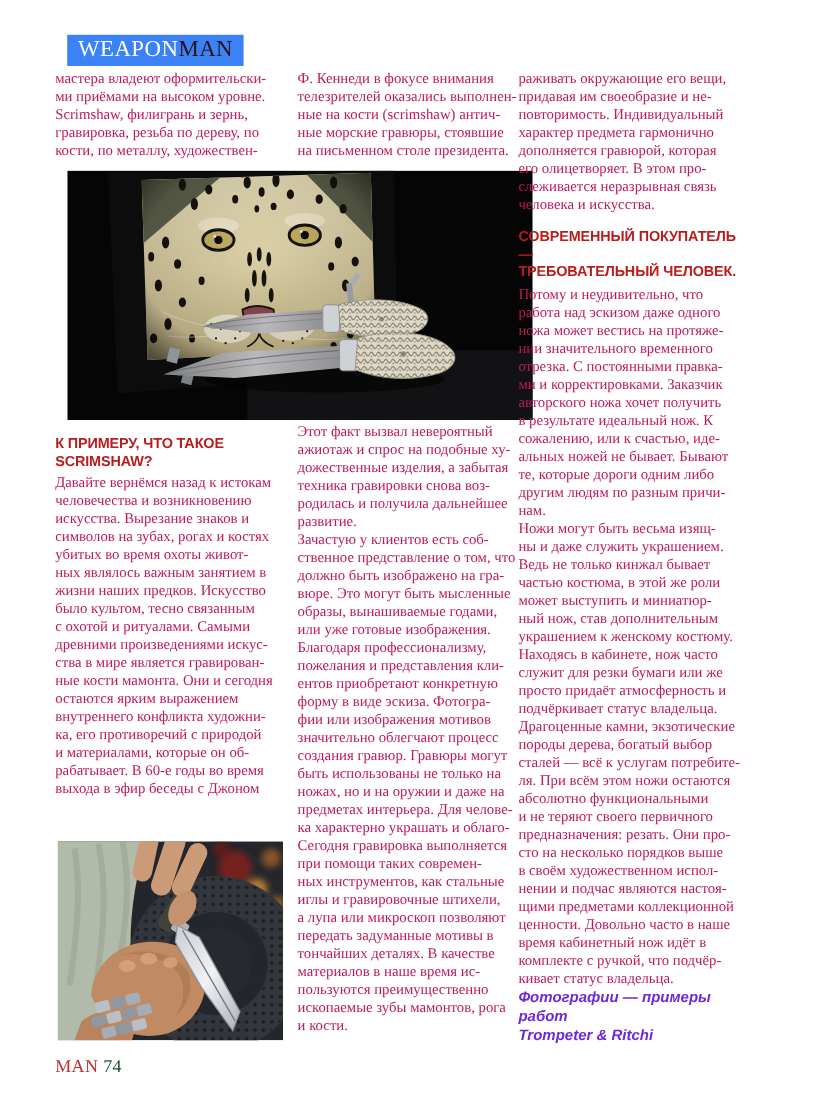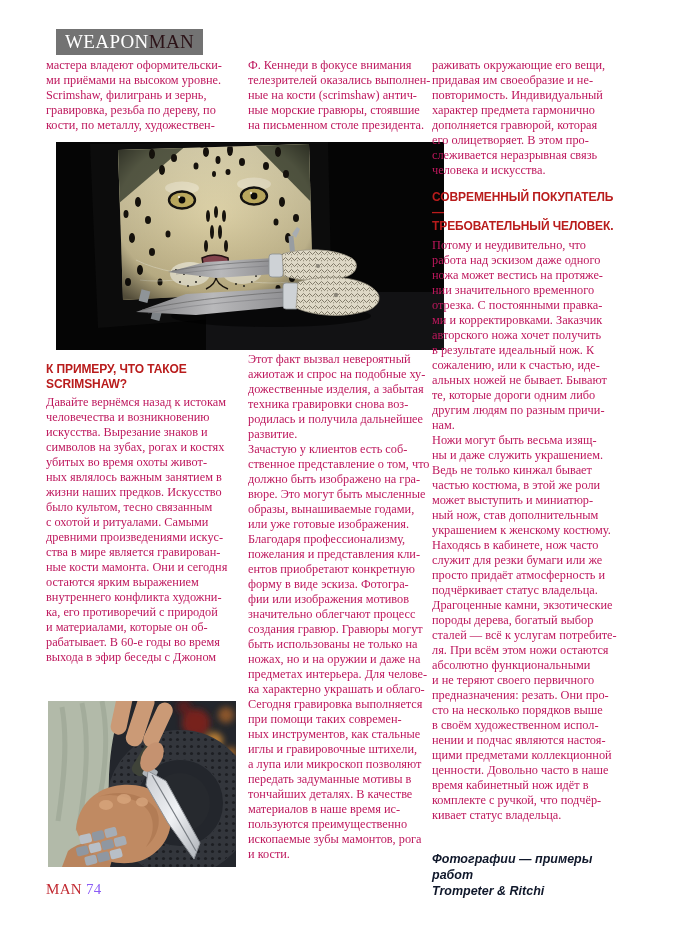--- a/index.html
+++ b/index.html
@@ -1,44 +1,44 @@
 <!DOCTYPE html>
 <html><head>
 <meta charset="utf-8">
 <style>
   html,body{margin:0;padding:0;background:#888;}
   .page{position:relative;width:684px;height:926px;background:#ffffff;overflow:hidden;
         font-family:"Liberation Serif",serif;color:#1c1c1c;margin:0 auto;}
   
-  .masthead{position:absolute;left:56px;top:29px;height:26px;background:#737373;
+  .masthead{position:absolute;left:56px;top:29px;height:26px;background:#3b82f6;
             padding:0 9px;display:flex;align-items:center;
             font-family:"Liberation Serif",serif;font-size:19px;letter-spacing:.4px;line-height:26px;}
   .mh-w{color:#ffffff;}
   .mh-m{color:#2b1217;}
   
   .body-text{white-space:pre-line;font-size:12.3px;line-height:15px;margin:0;color:#be185d;}
   .heading{white-space:pre-line;font-family:"Liberation Sans",sans-serif;font-weight:700;
            font-size:12px;line-height:14.5px;letter-spacing:-0.1px;color:#b91c1c;margin:0;}
   .credit{white-space:pre-line;font-family:"Liberation Sans",sans-serif;font-weight:700;font-style:italic;
-          font-size:12.5px;line-height:16px;color:#0f172a;margin:28px 0 0 0;}
+          font-size:12.5px;line-height:16px;color:#6d28d9;margin:0 0 0 0;}
   .col-a {position:absolute;left:46px; top:58px; width:198px;}
   .col-b {position:absolute;left:248px;top:58px; width:198px;}
   .col-c {position:absolute;left:432px;top:58px; width:196px;}
   .col-a2{position:absolute;left:46px; top:352px;width:198px;}
   .col-b2{position:absolute;left:248px;top:352px;width:198px;}
   .col-a2 .heading{margin:10px 0 4px 0;}
   .col-c  .heading{margin:12px 0 4px 0;}
   
   .fig-leopard{position:absolute;left:56px;top:142px;width:388px;height:208px;overflow:hidden;}
   .fig-hand{position:absolute;left:48px;top:701px;width:188px;height:166px;overflow:hidden;}
   .fig-leopard svg,.fig-hand svg{display:block;width:100%;height:100%;}
   
   .footer{position:absolute;left:46px;top:881px;font-size:15px;line-height:16px;letter-spacing:.3px;}
   .footer .brand{color:#c22b33;}
-  .footer .num{color:#8b5cf6;}
+  .footer .num{color:#14532d;}
 </style>
 </head>
 <body>
 
 <div class="page">
 
   <header class="masthead">
     <span class="mh-w">WEAPON</span>
       <span class="mh-m">MAN</span>
   </header>

